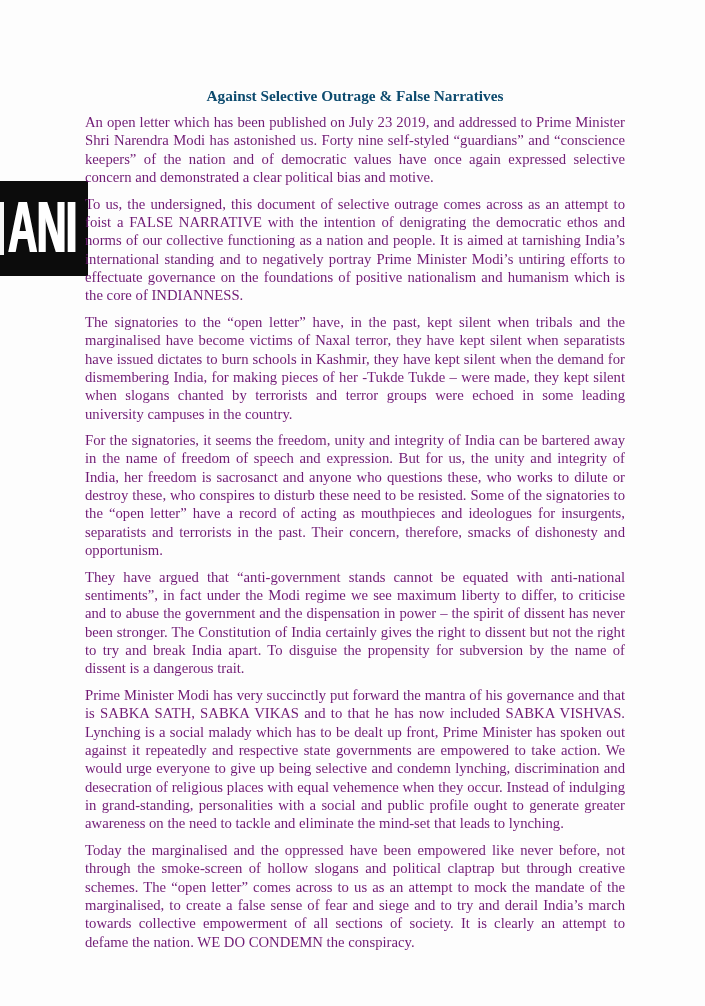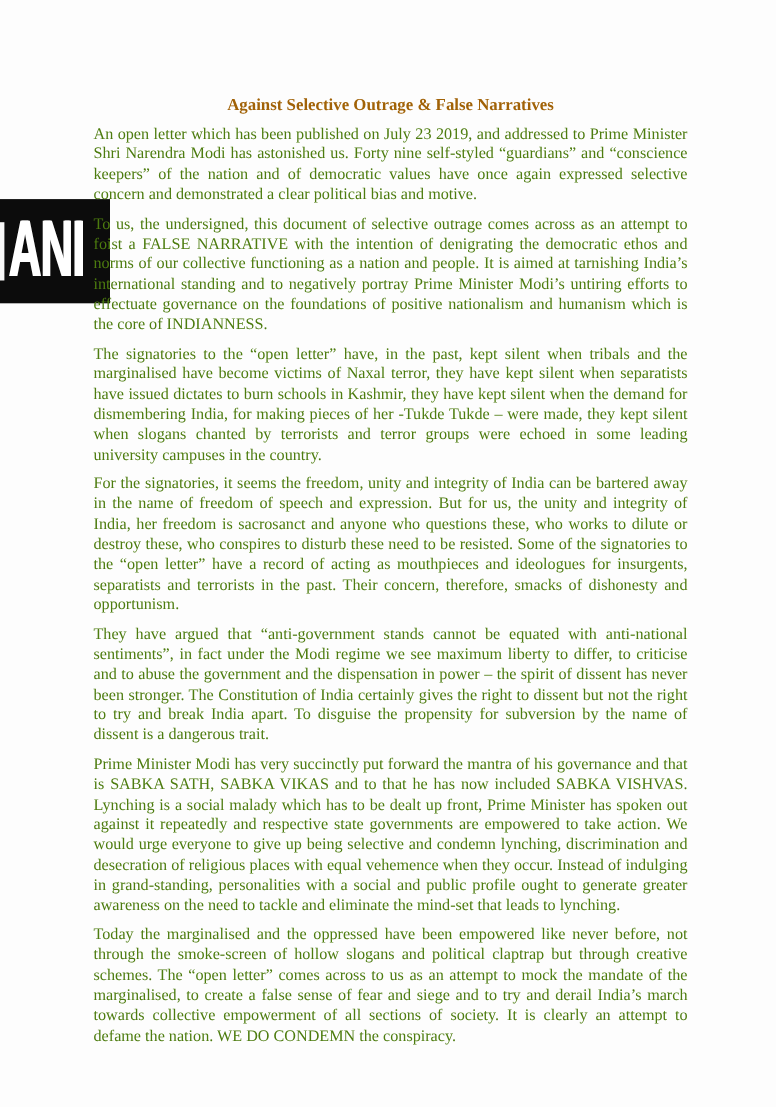--- a/index.html
+++ b/index.html
@@ -22,37 +22,37 @@
     position: absolute;
     left: 85px;
     top: 86px;
     width: 540px;
   }
   .title {
     font-size: 15.3px;
     line-height: 19px;
     font-weight: bold;
     text-align: center;
-    color: #a16207;
+    color: #0c4a6e;
     margin: 0 0 8px 0;
   }
   .para {
     font-size: 14.7px;
     line-height: 18.35px;
     text-align: justify;
-    color: #4d7c0f;
+    color: #701a75;
     margin: 0 0 8.2px 0;
   }
   .italic {
   }
   .logo {
     position: absolute;
     left: 0;
     top: 181px;
-    width: 100px;
+    width: 88px;
     height: 95px;
     overflow: hidden;
   }
   .logo-box {
     position: absolute;
     inset: 0;
     background: #0c0c0c;
   }
   .logo-sliver {
     position: absolute;

